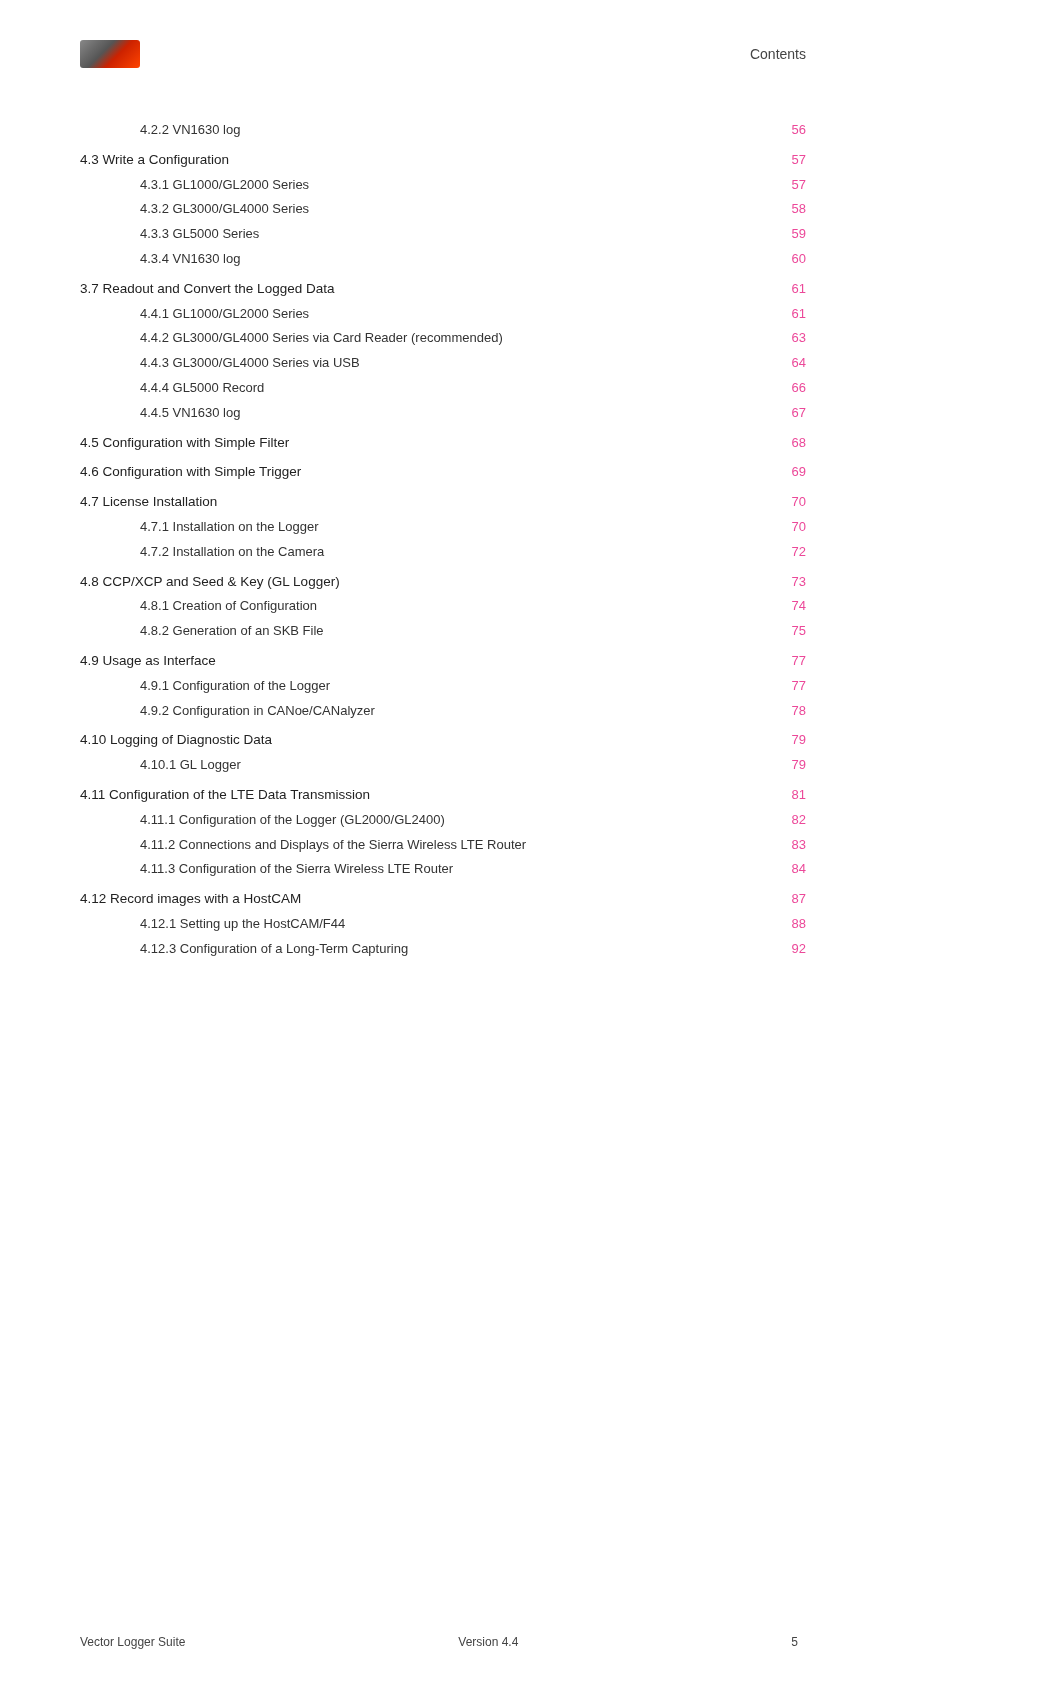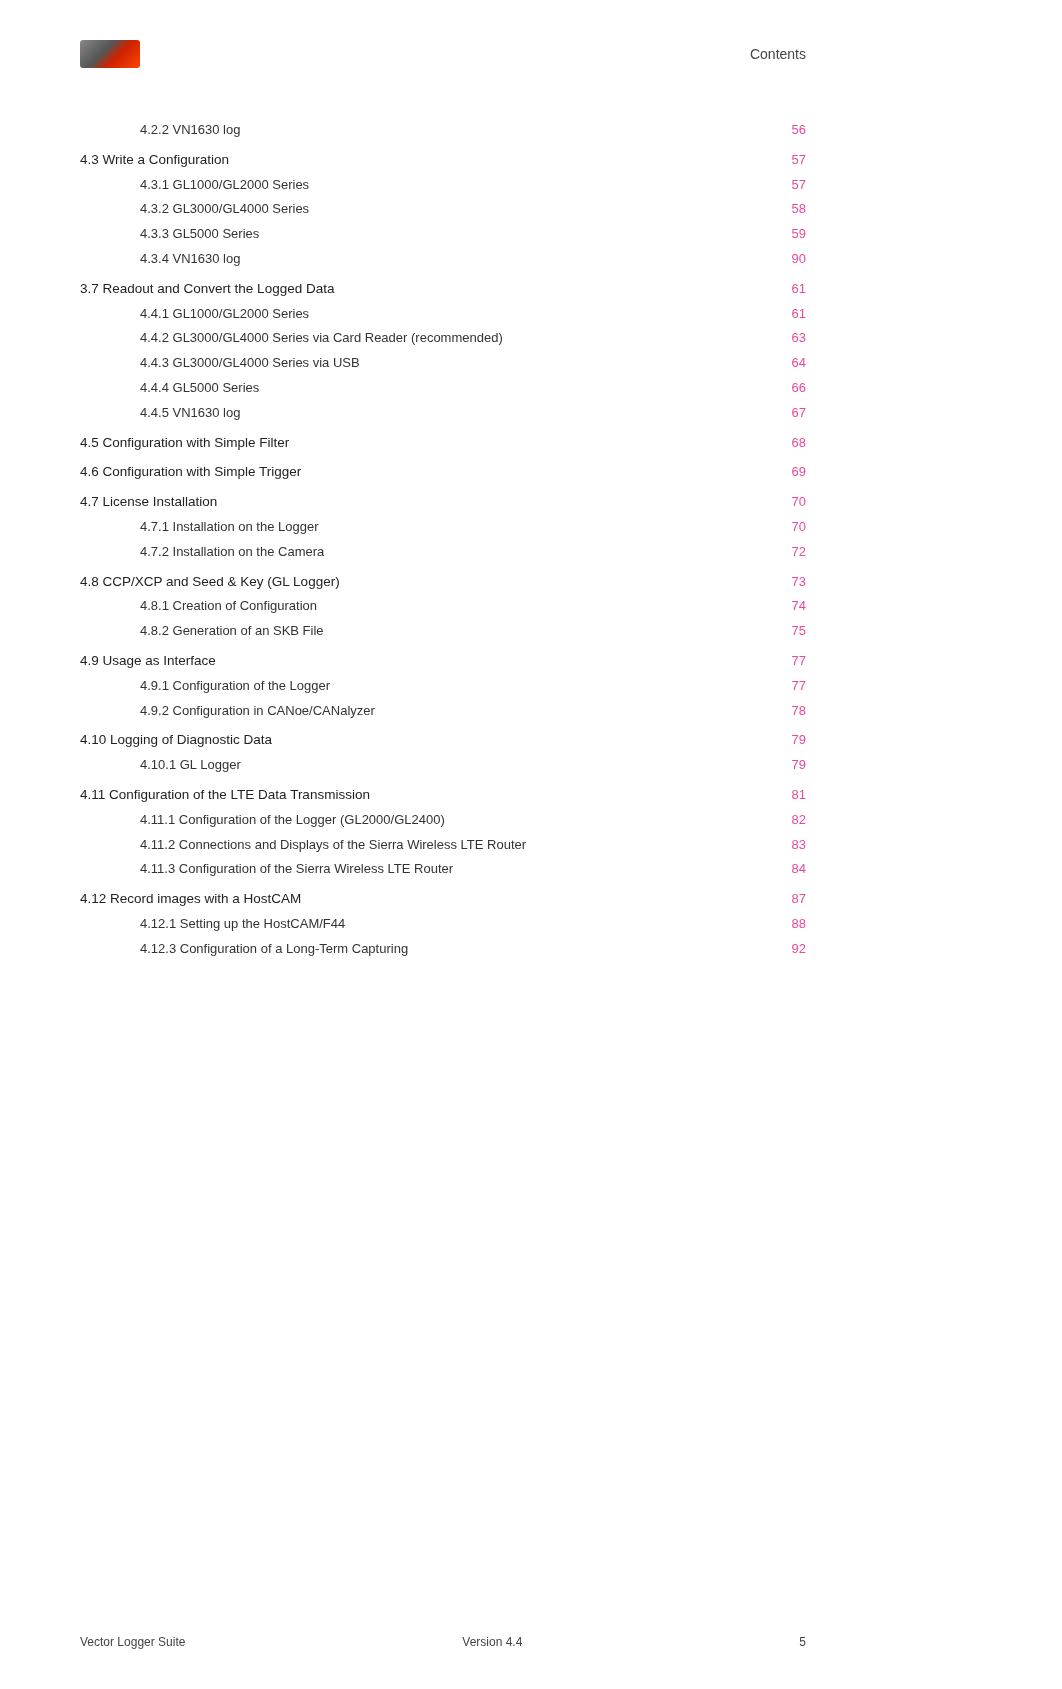--- a/index.html
+++ b/index.html
@@ -85,21 +85,21 @@
       min-width: 40px;
       text-align: right;
       font-size: 13px;
       color: #ec4899;
     }
 
     .footer {
       position: absolute;
       bottom: 40px;
       left: 80px;
-      right: 80px;
+      right: 88px;
       display: flex;
       justify-content: space-between;
       align-items: center;
       font-size: 12px;
       color: #444;
     }
 
     .footer-center {
       text-align: left;
     }
@@ -135,40 +135,40 @@
       <div class="toc-entry level2">
         <span class="entry-text">4.3.2 GL3000/GL4000 Series</span>
         <span class="page-num">58</span>
       </div>
       <div class="toc-entry level2">
         <span class="entry-text">4.3.3 GL5000 Series</span>
         <span class="page-num">59</span>
       </div>
       <div class="toc-entry level2">
         <span class="entry-text">4.3.4 VN1630 log</span>
-        <span class="page-num">90</span>
+        <span class="page-num">60</span>
       </div>
       <div class="toc-entry level1">
         <span class="entry-text">3.7 Readout and Convert the Logged Data</span>
         <span class="page-num">61</span>
       </div>
       <div class="toc-entry level2">
         <span class="entry-text">4.4.1 GL1000/GL2000 Series</span>
         <span class="page-num">61</span>
       </div>
       <div class="toc-entry level2">
         <span class="entry-text">4.4.2 GL3000/GL4000 Series via Card Reader (recommended)</span>
         <span class="page-num">63</span>
       </div>
       <div class="toc-entry level2">
         <span class="entry-text">4.4.3 GL3000/GL4000 Series via USB</span>
         <span class="page-num">64</span>
       </div>
       <div class="toc-entry level2">
-        <span class="entry-text">4.4.4 GL5000 Series</span>
+        <span class="entry-text">4.4.4 GL5000 Record</span>
         <span class="page-num">66</span>
       </div>
       <div class="toc-entry level2">
         <span class="entry-text">4.4.5 VN1630 log</span>
         <span class="page-num">67</span>
       </div>
       <div class="toc-entry level1">
         <span class="entry-text">4.5 Configuration with Simple Filter</span>
         <span class="page-num">68</span>
       </div>

